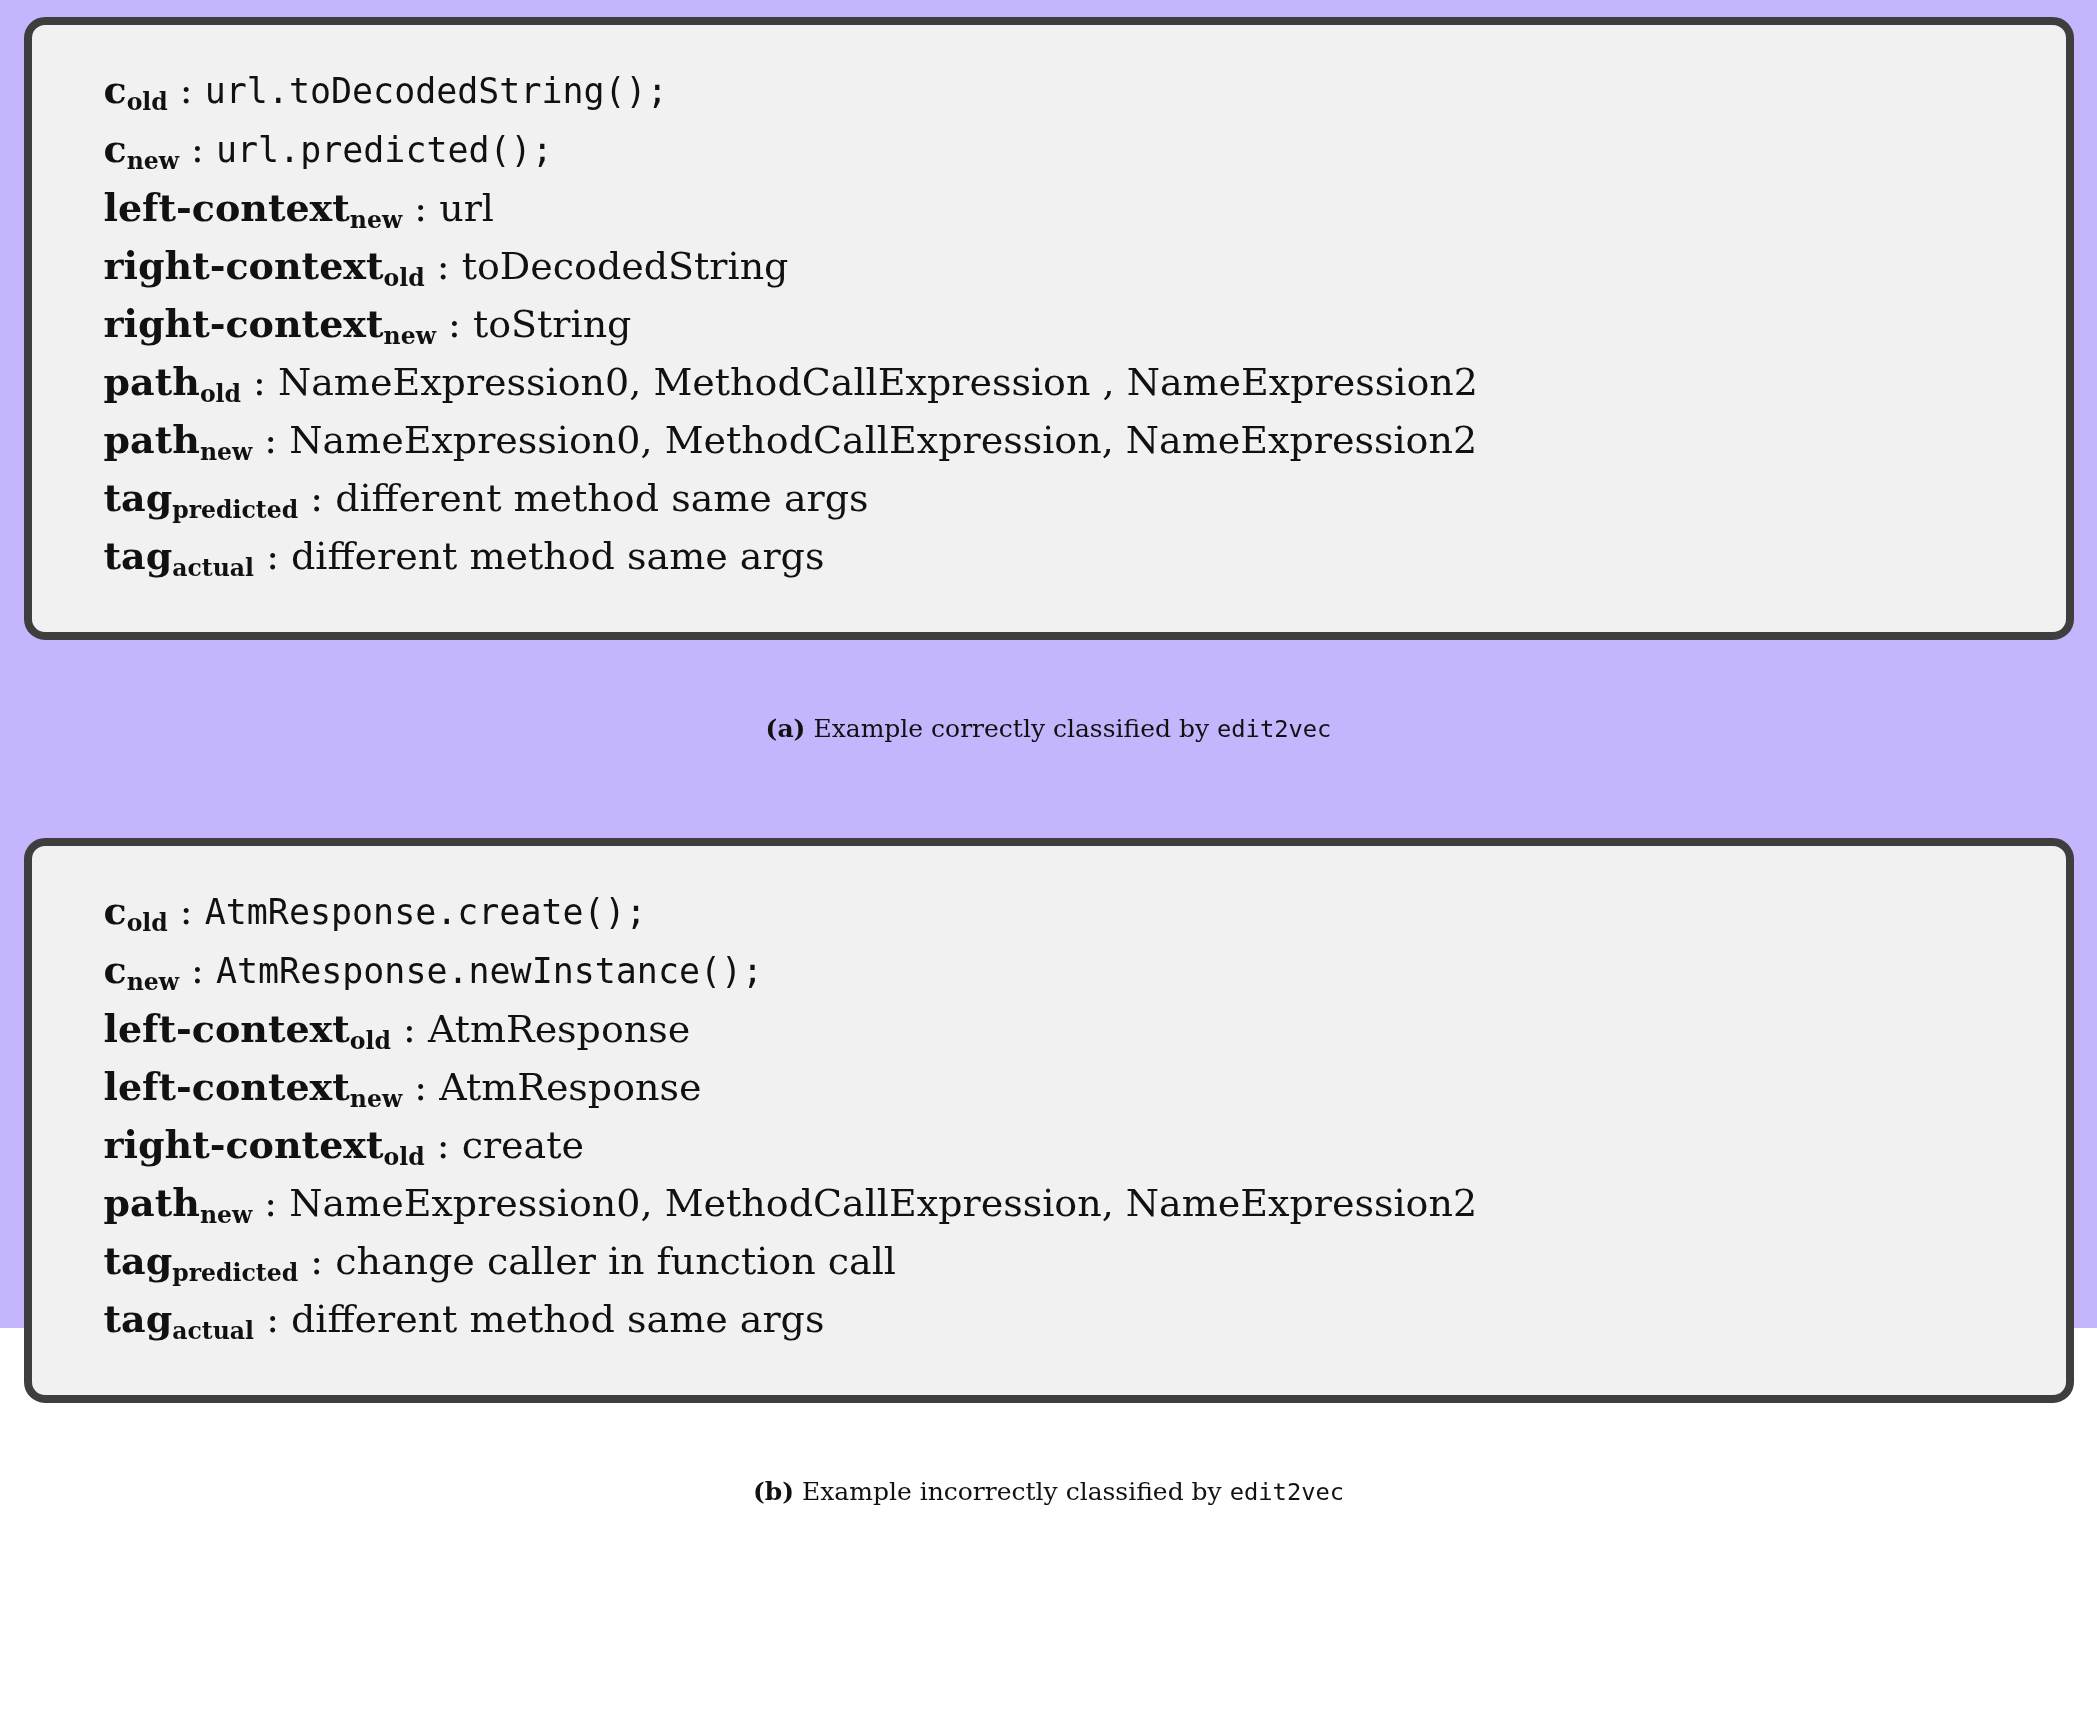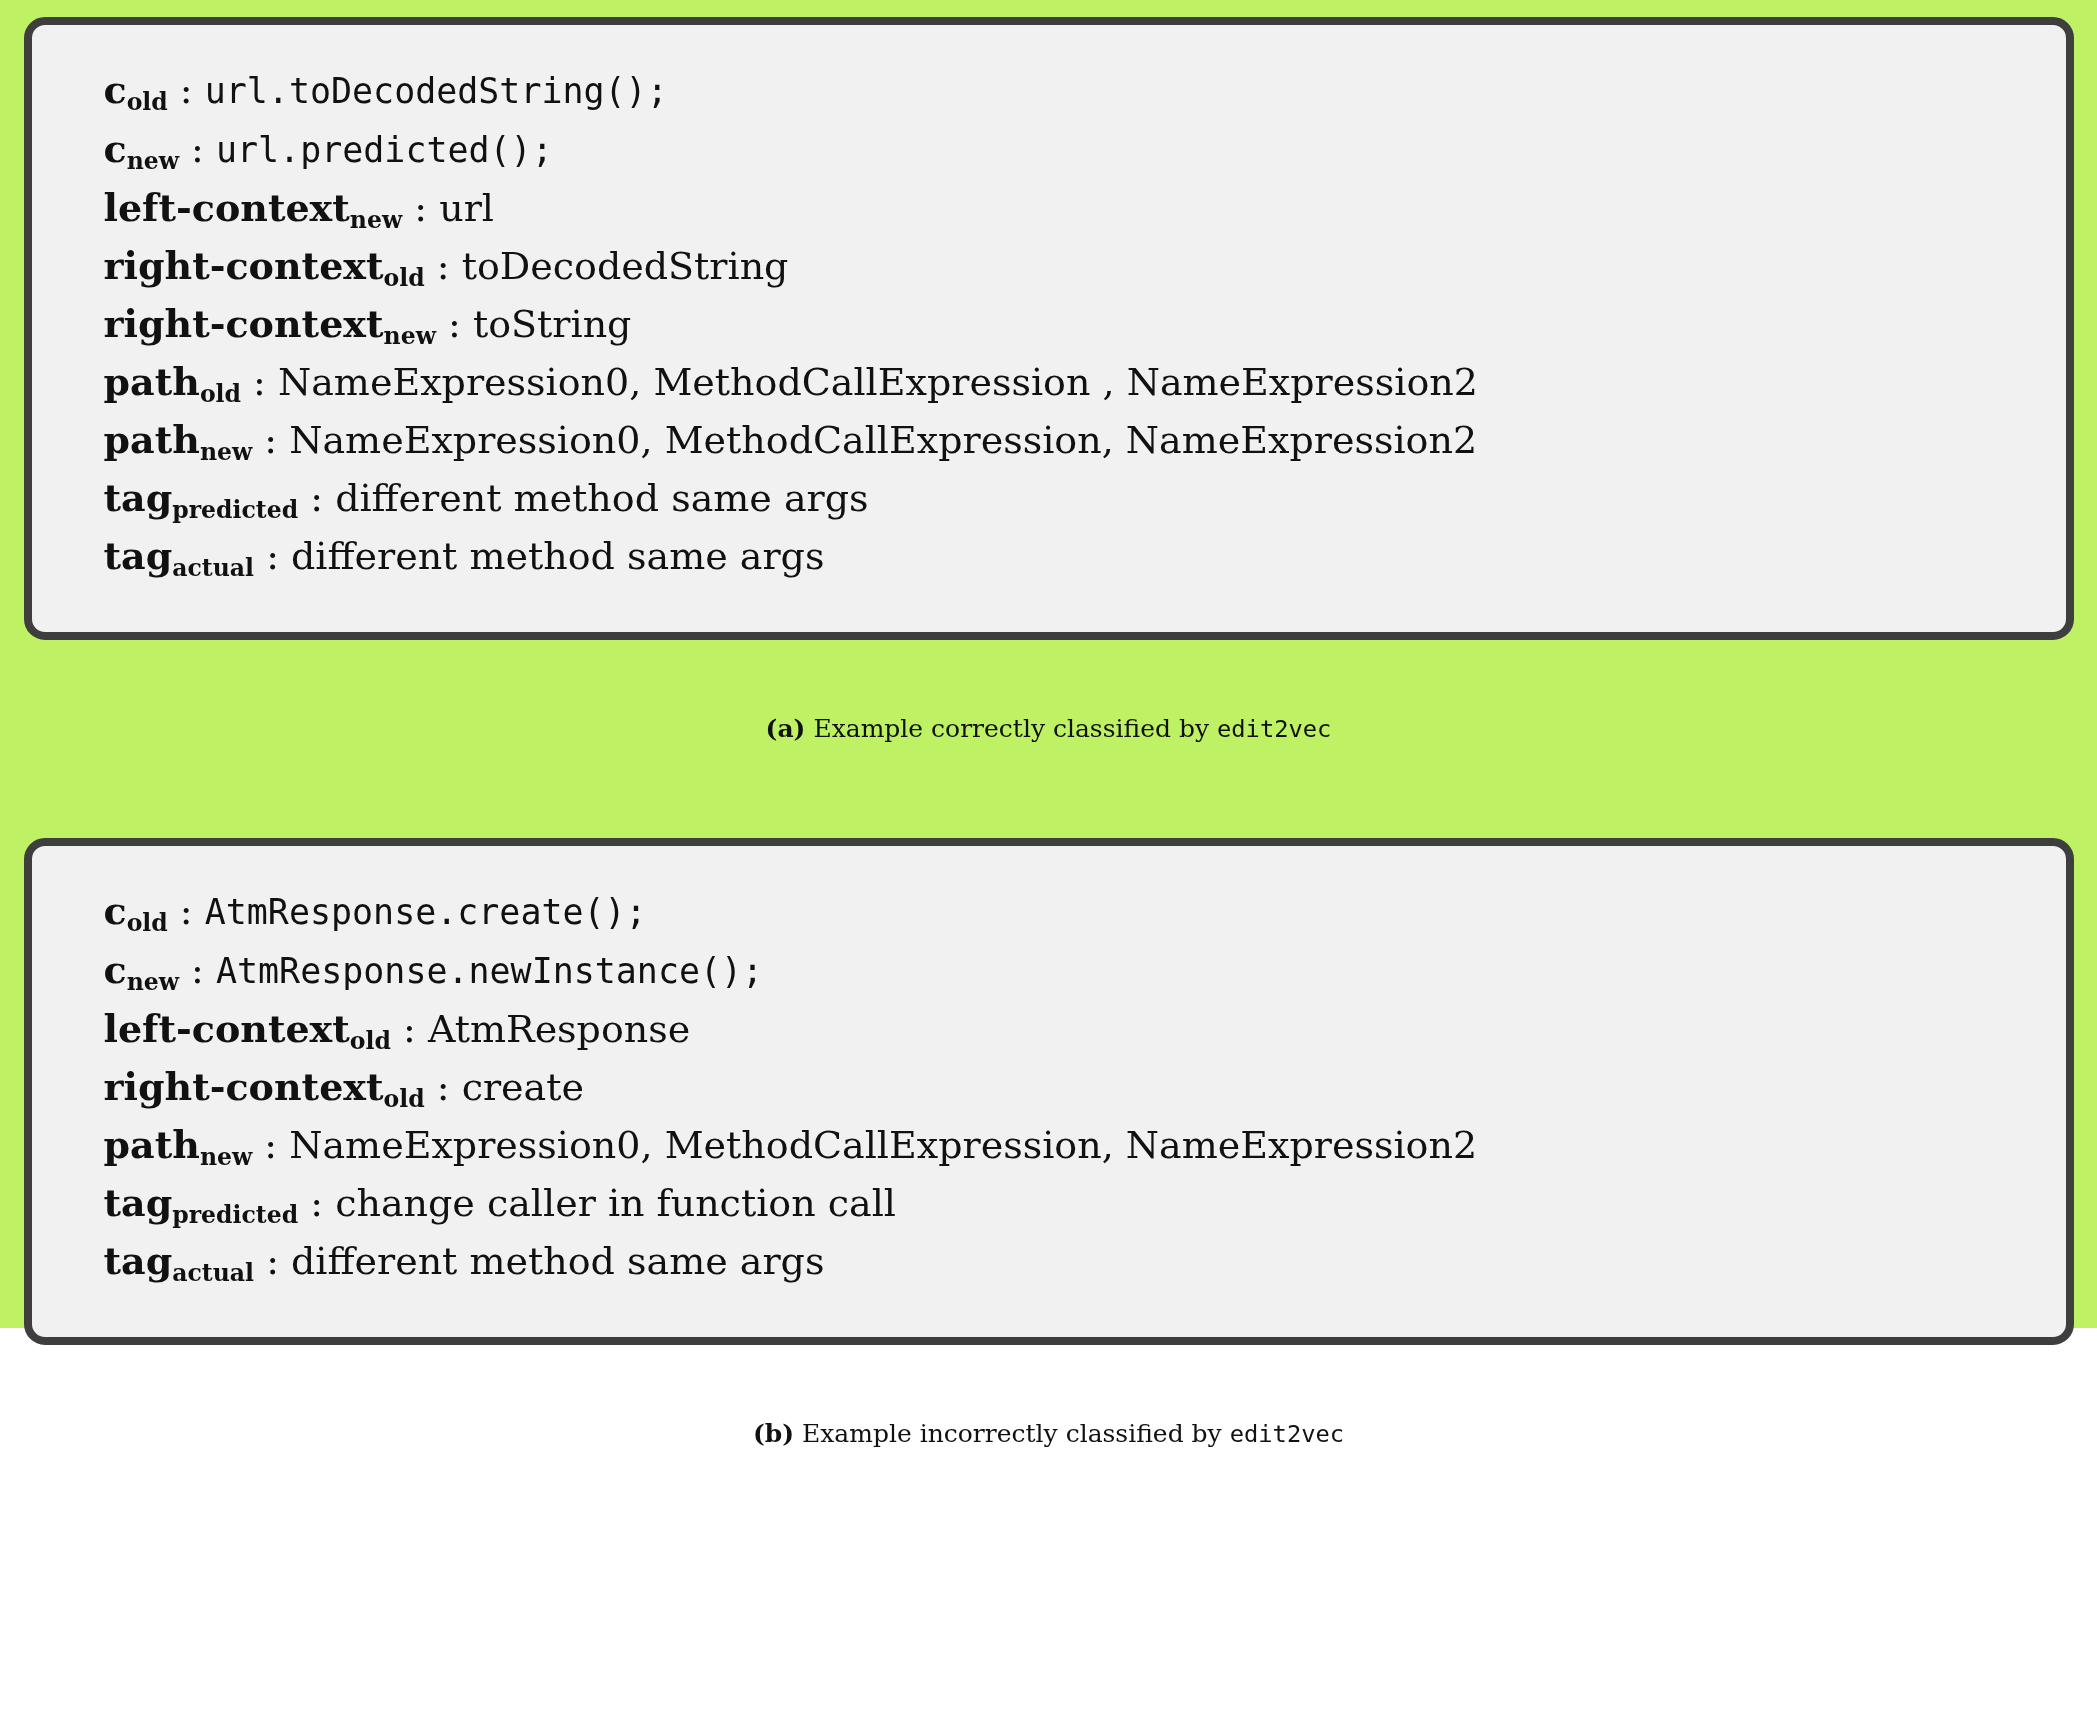--- a/index.html
+++ b/index.html
@@ -8,21 +8,21 @@
     width: 2097px;
     height: 1732px;
     font-family: "DejaVu Serif", serif;
     color: #111111;
     overflow: hidden;
   }
   .page {
     width: 2097px;
     height: 1328px;
     padding-top: 16.7px;
-    background: #bef264;
+    background: #c4b5fd;
   }
   .panel { width: 100%; }
   .panel.panel-b { margin-top: 84px; }
   .box {
     margin: 0 23.5px;
     background: #f1f1f1;
     border: 8px solid #3e3e3e;
     border-radius: 21px;
     padding: 36px 31px 47px 72px;
   }
@@ -89,20 +89,21 @@
   </section>
 
   <section class="panel panel-b">
     <div class="box">
   <div class="row"><span class="label"><span>c</span><sub>old</sub></span><span class="sep"> : </span><span class="value code">AtmResponse.create();</span></div>
 
   <div class="row"><span class="label"><span>c</span><sub>new</sub></span><span class="sep"> : </span><span class="value code">AtmResponse.newInstance();</span></div>
 
   <div class="row"><span class="label"><span>left-context</span><sub>old</sub></span><span class="sep"> : </span><span class="value plain">AtmResponse</span></div>
 
+  <div class="row"><span class="label"><span>left-context</span><sub>new</sub></span><span class="sep"> : </span><span class="value plain">AtmResponse</span></div>
 
   <div class="row"><span class="label"><span>right-context</span><sub>old</sub></span><span class="sep"> : </span><span class="value plain">create</span></div>
 
 
 
   <div class="row"><span class="label"><span>path</span><sub>new</sub></span><span class="sep"> : </span><span class="value plain">NameExpression0, MethodCallExpression, NameExpression2</span></div>
 
   <div class="row"><span class="label"><span>tag</span><sub>predicted</sub></span><span class="sep"> : </span><span class="value italic">change caller in function call</span></div>
 
   <div class="row"><span class="label"><span>tag</span><sub>actual</sub></span><span class="sep"> : </span><span class="value italic">different method same args</span></div>

